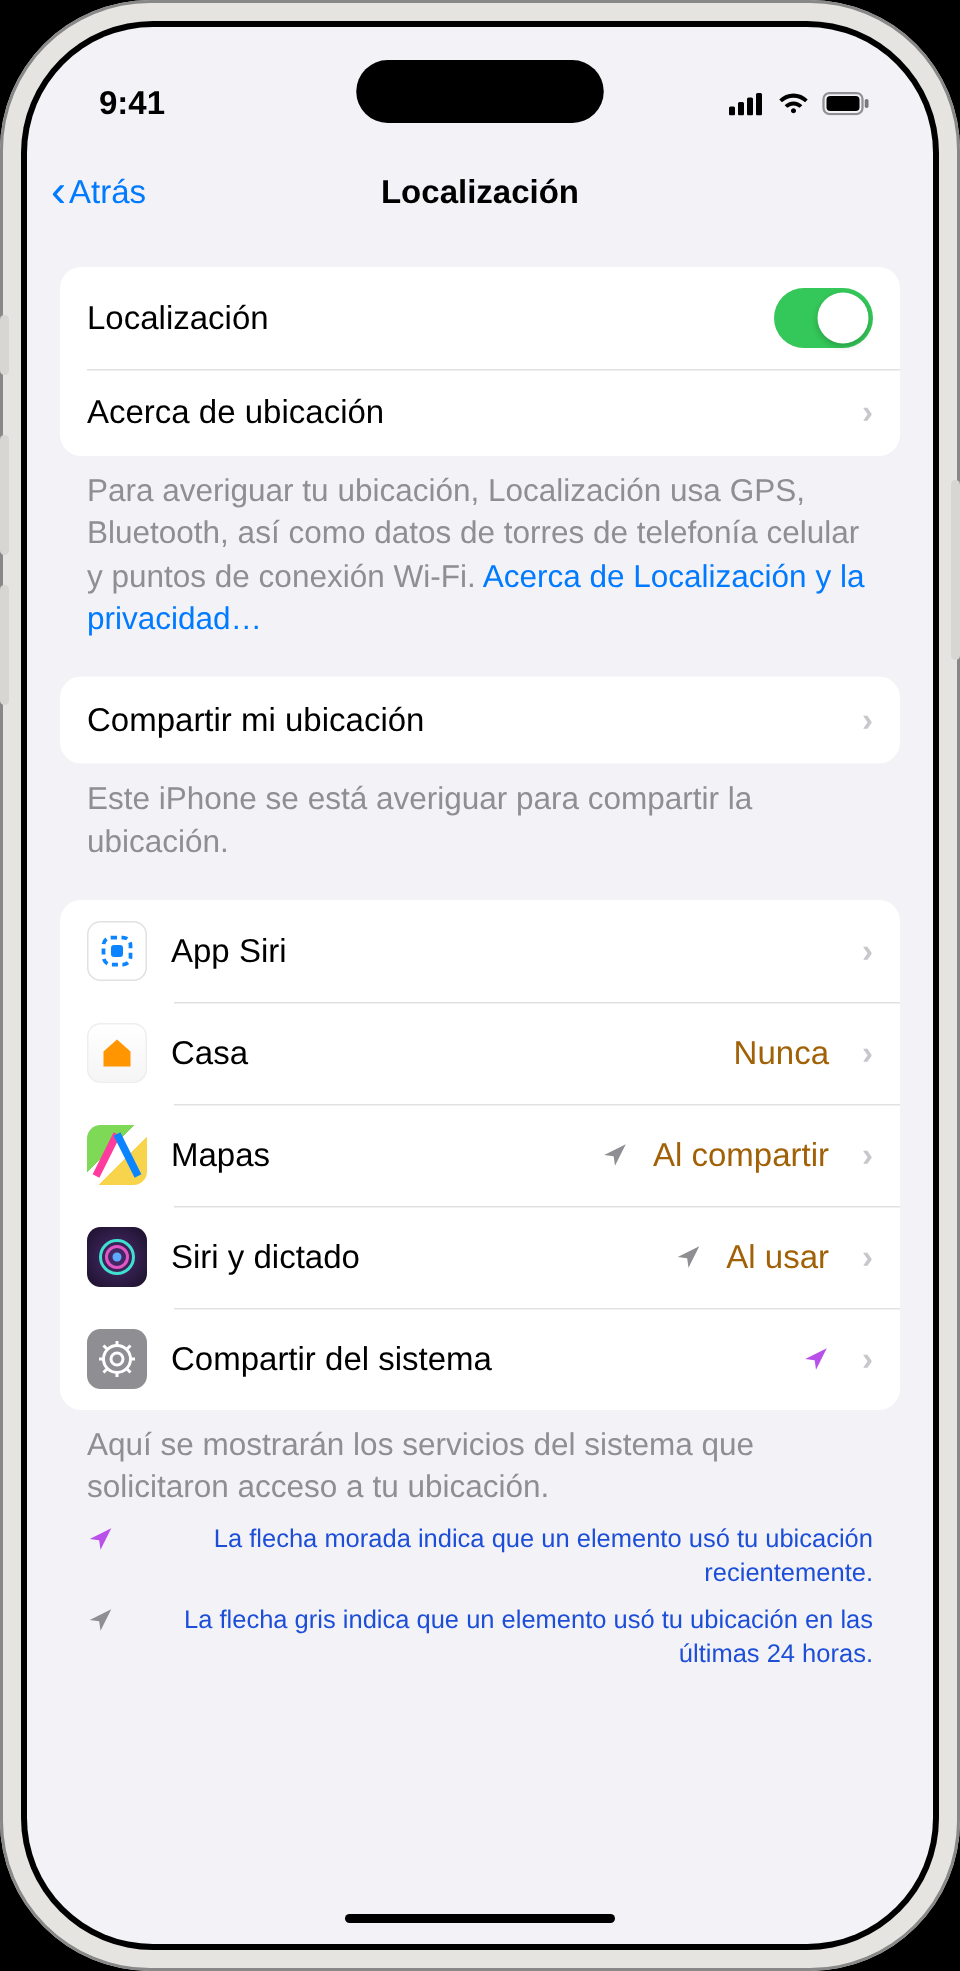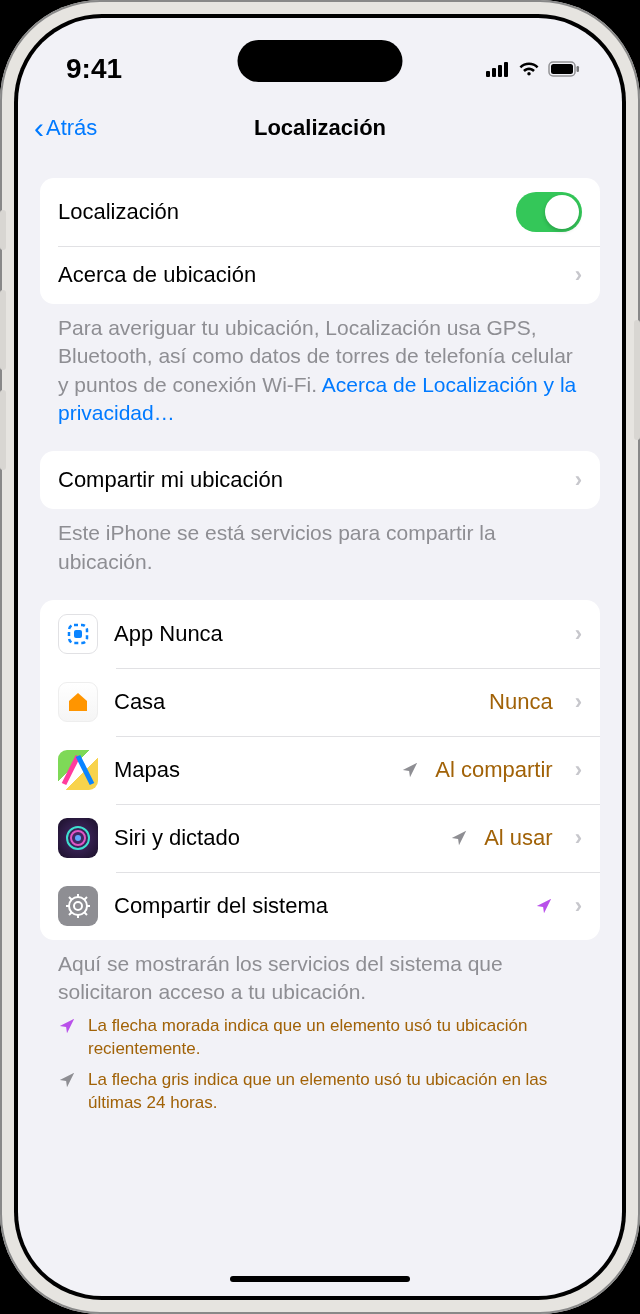--- a/index.html
+++ b/index.html
@@ -59,21 +59,21 @@
     .side-button.left3 { left: 0px; top: 390px; width: 6px; height: 80px; }
     .side-button.right1 { right: 0px; top: 320px; width: 6px; height: 120px; }
 
     .status-bar {
       height: 80px;
       display: flex;
       justify-content: space-between;
       align-items: center;
       padding: 22px 42px 0 48px;
       font-weight: 600;
-      font-size: 28px;
+      font-size: 22px;
       text-align: center;
     }
     .status-right { display: flex; gap: 8px; align-items: center; }
     .status-right svg { display: block; }
 
     .nav-bar {
       height: 60px;
       display: flex;
       align-items: center;
       position: relative;
@@ -162,21 +162,22 @@
       color: #8e8e93;
       padding: 10px 18px 0 18px;
     }
     .footer-text .link { color: #007aff; }
     .legend-row {
       display: flex;
       gap: 12px;
       padding: 8px 18px 0 18px;
       font-size: 17px;
       line-height: 1.35;
-      color: #a16207;
+      color: #1d4ed8;
+      text-align: right;
     }
     .legend-row .arrow { flex-shrink: 0; margin-top: 2px; }
     .loc-arrow { width: 18px; height: 18px; }
     .loc-arrow-gray { fill: #8e8e93; }
     .loc-arrow-purple { fill: #b950ea; }
     .home-indicator {
       position: absolute;
       bottom: 14px;
       left: 50%;
       transform: translateX(-50%);
@@ -242,32 +243,32 @@
           <span>Para averiguar tu ubicación, Localización usa GPS, Bluetooth, así como datos de torres de telefonía celular y puntos de conexión Wi-Fi. </span><span class="link">Acerca de Localización y la privacidad…</span>
         </div>
 
         <div class="group">
           <div class="cell">
             <span class="cell-label">Compartir mi ubicación</span>
             <span class="chevron">›</span>
           </div>
         </div>
         <div class="footer-text">
-          <span>Este iPhone se está servicios para compartir la ubicación.</span>
+          <span>Este iPhone se está averiguar para compartir la ubicación.</span>
         </div>
 
         <div class="group">
           <div class="cell with-icon">
             <div class="app-icon" style="background:#fff;border:1px solid #e1e1e4;">
               <svg width="26" height="26" viewBox="0 0 26 26">
                   <rect x="4" y="4" width="18" height="18" rx="5" fill="none" stroke="#0a84ff" stroke-width="2.5" stroke-dasharray="4 3"></rect>
                   <rect x="9" y="9" width="8" height="8" rx="2" fill="#0a84ff"></rect>
                 </svg>
             </div>
-            <span class="cell-label">App Nunca</span>
+            <span class="cell-label">App Siri</span>
             <span class="cell-value"></span>
             <span class="chevron">›</span>
           </div>
           <div class="cell with-icon">
             <div class="app-icon" style="background:linear-gradient(180deg,#fff,#f5f5f5);border:1px solid #eee;">
               <svg width="26" height="26" viewBox="0 0 26 26">
                   <path d="M13 4 L22 12 L22 22 L4 22 L4 12 Z" fill="#ff9500"></path>
                 </svg>
             </div>
             <span class="cell-label">Casa</span>

